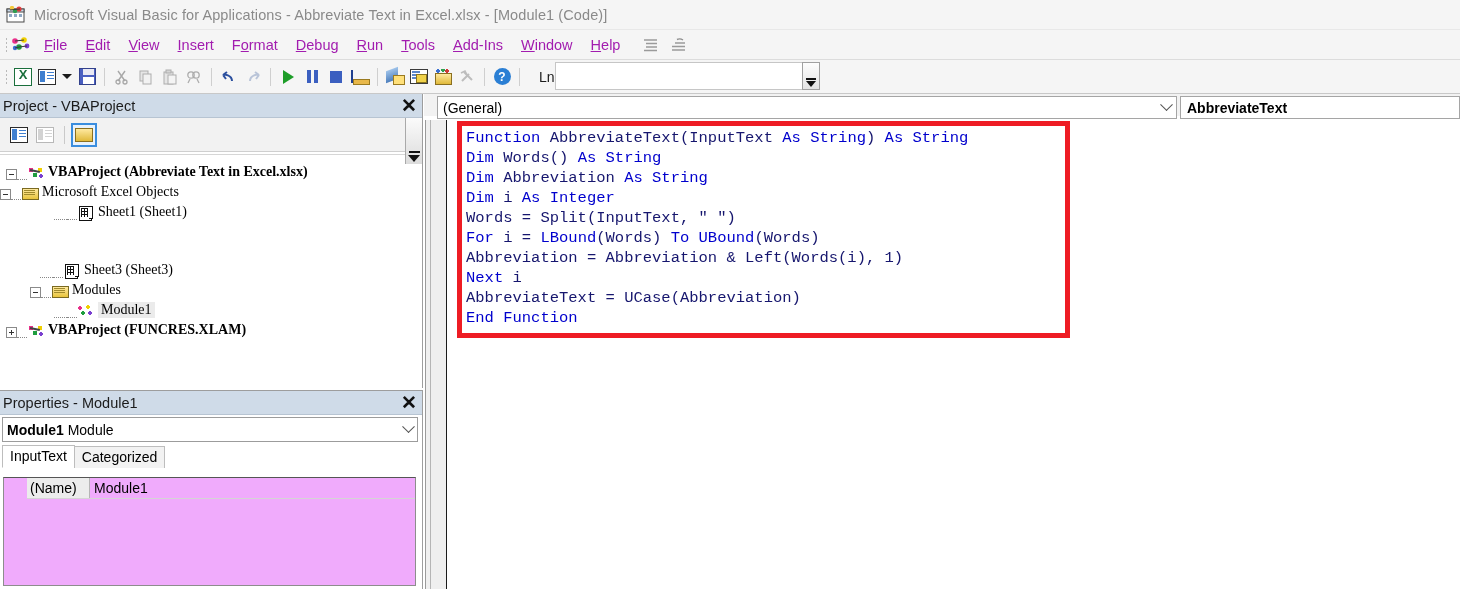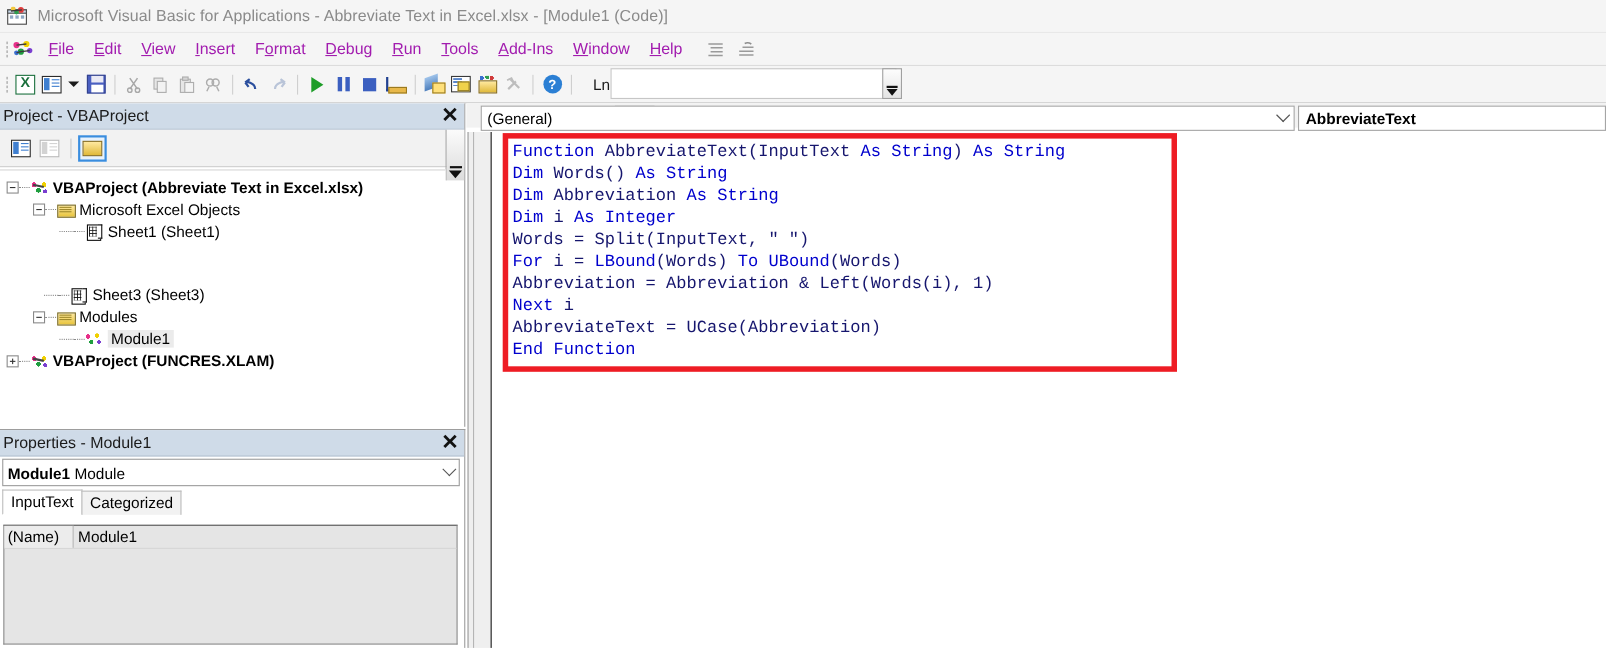--- a/index.html
+++ b/index.html
@@ -116,21 +116,21 @@
   #proj-scroll-top .bar { width: 11px; height: 2px; background: #111; margin-bottom: 2px; }
   #proj-scroll-top .dn {
     width: 0; height: 0; border-left: 6px solid transparent; border-right: 6px solid transparent;
     border-top: 7px solid #111;
   }
   #tree {
     position: absolute; left: 0; top: 60px; right: 17px; bottom: 0;
     background: #fff; border-top: 1px solid #d6d6d6; overflow: hidden;
     padding-top: 5px;
   }
-  .tnode { display: flex; align-items: center; height: 20px; white-space: nowrap; position: relative; }
+  .tnode { display: flex; align-items: flex-end; height: 20px; white-space: nowrap; position: relative; font-family: Liberation Serif, serif; }
   .tnode .lbl { font-size: 14px; color: #000; margin-left: 4px; }
   .tnode .lbl.bold { font-weight: bold; }
   .tnode .lbl.sel { background: #ebebeb; padding: 0 3px; }
   .exp {
     width: 11px; height: 11px; border: 1px solid #8a8a8a; background: #fff;
     position: relative; flex: 0 0 auto;
   }
   .exp::before {
     content: ""; position: absolute; left: 2px; top: 4px; width: 5px; height: 1px; background: #333;
   }
@@ -212,22 +212,22 @@
     transform: rotate(45deg) translate(-2px,-2px);
   }
   #props-tabs { display: flex; align-items: flex-end; height: 23px; margin-top: 3px; padding-left: 2px; }
   .ptab {
     font-size: 14px; color: #000; padding: 2px 7px 3px 7px; background: #f2f2f2;
     border: 1px solid #bdbdbd; border-bottom: none; margin-right: -1px;
   }
   .ptab.active { background: #ffffff; border-bottom: 1px solid #fff; }
   #props-grid {
     position: absolute; left: 3px; top: 86px; right: 6px; bottom: 3px;
-    background: #e5e5e5; border: 1px solid #8d8d8d; border-top: 1px solid #555;
-    display: flex; flex-direction: column;
+    background: #f0abfc; border: 1px solid #8d8d8d; border-top: 1px solid #555;
+    display: flex; flex-direction: column; padding-left: 23px;
   }
   #props-grid .row { display: flex; height: 21px; border-bottom: 1px solid #d5d5d5; }
   #props-grid .cell-k {
     width: 63px; font-size: 14px; color: #000; background: #ececec;
     border-right: 1px solid #b5b5b5; padding-left: 3px; line-height: 20px;
   }
   #props-grid .cell-v { flex: 1; font-size: 14px; color: #000; padding-left: 4px; line-height: 20px; }
 
   
   #code-outer {
@@ -540,21 +540,21 @@
     </div>
   </div>
   <div id="tree">
 
   <div class="tnode" style="padding-left: 6px;">
         <span class="exp"></span>
         <span class="dots"></span>
         <span class="ico ico-vba"></span>
         <span class="lbl bold">VBAProject (Abbreviate Text in Excel.xlsx)</span>
       </div>
-      <div class="tnode" style="padding-left: 30px;">
+      <div class="tnode" style="">
         <span class="exp"></span>
         <span class="dots"></span>
         <span class="ico ico-folderyel"></span>
         <span class="lbl">Microsoft Excel Objects</span>
       </div>
       <div class="tnode" style="padding-left: 54px;">
         <span class="dots" style="width: 13px;"></span>
         <span class="dots"></span>
         <span class="ico ico-sheet">
           <i></i>

